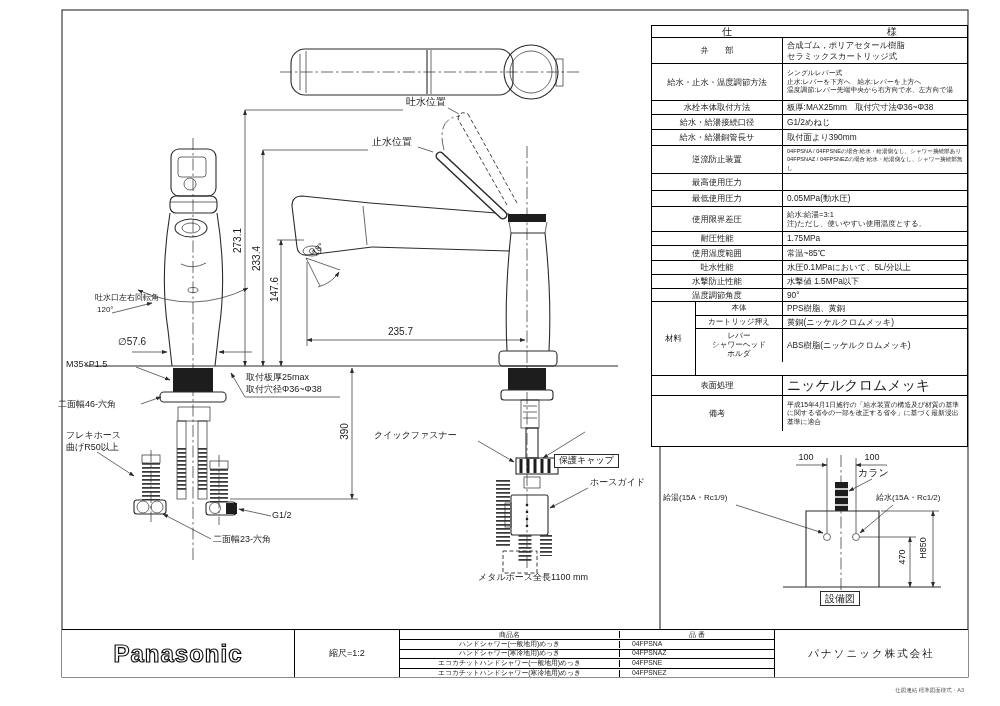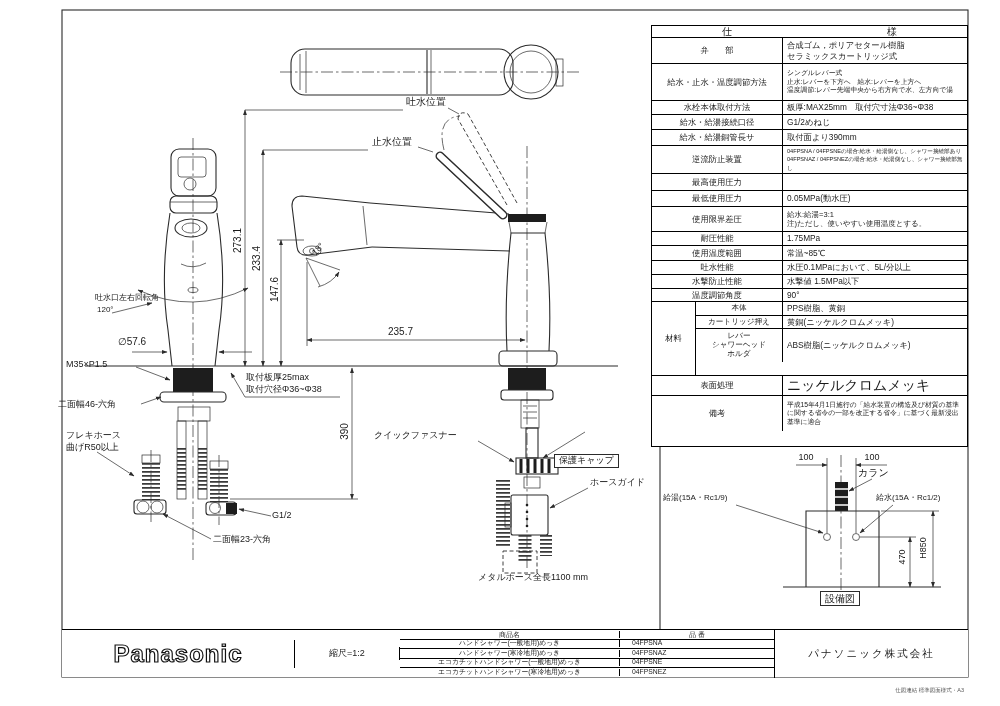--- a/index.html
+++ b/index.html
@@ -27,21 +27,21 @@
   .f56{font-size:5.6px !important;line-height:1.5 !important;}
   .f75{font-size:7.5px !important;}
   .mat{display:flex;width:100%;}
   .matlabel{width:44px;border-right:1px solid #000;display:flex;align-items:center;justify-content:center;font-size:8.3px;flex:none;box-sizing:border-box;}
   .matrows{flex:1;display:flex;flex-direction:column;}
   .msub{display:flex;border-bottom:1px solid #000;box-sizing:border-box;}
   .msub:last-child{border-bottom:none;}
   .msl{width:87px;border-right:1px solid #000;display:flex;align-items:center;justify-content:center;text-align:center;font-size:7.6px;white-space:pre-line;flex:none;box-sizing:border-box;line-height:1.15;}
   .msv{flex:1;display:flex;align-items:center;padding:0 4px;font-size:8.3px;box-sizing:border-box;}
   
-  .tblock{position:absolute;left:62px;top:629px;width:906px;height:48px;border-top:1.3px solid #000;display:flex;box-sizing:border-box;background:#fff;align-items:center;}
+  .tblock{position:absolute;left:62px;top:629px;width:906px;height:48px;border-top:1.3px solid #000;display:flex;box-sizing:border-box;background:#fff;}
   .cell{border-right:1px solid #000;box-sizing:border-box;display:flex;align-items:center;justify-content:center;}
   .cell:last-child{border-right:none;}
   .logo{width:233px;}
   .plogo{font-size:24px;font-weight:bold;letter-spacing:1px;color:#fff;-webkit-text-stroke:1.2px #111;}
   .scalecell{width:105px;font-size:9px;}
   .prods{width:375px;display:block;}
   .phead,.prow{display:flex;border-bottom:1px solid #000;box-sizing:border-box;height:9.5px;align-items:center;font-size:6.8px;line-height:1;}
   .phead{height:10px;font-size:7px;}
   .prow:last-child{border-bottom:none;}
   .pn{width:220px;border-right:1px solid #000;text-align:center;box-sizing:border-box;flex:none;}

